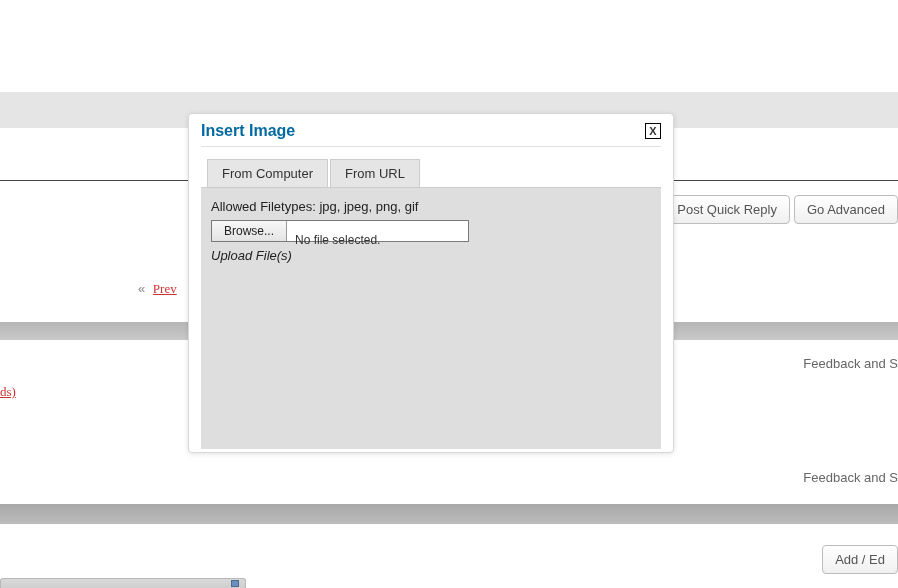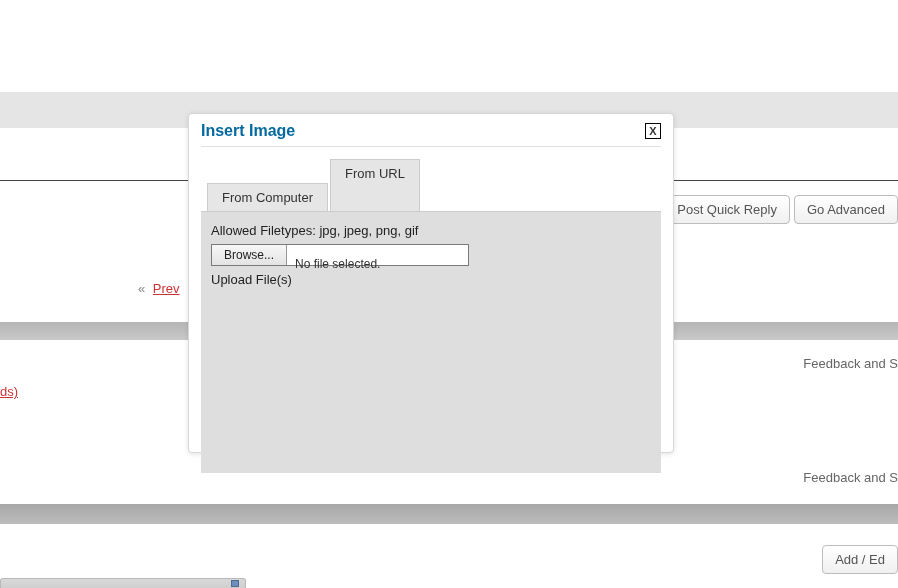--- a/index.html
+++ b/index.html
@@ -42,20 +42,21 @@
       top: 195px;
       right: 0;
       display: flex;
       gap: 4px;
     }
     .link-red {
       color: #cc3333;
       text-decoration: underline;
       cursor: pointer;
       font-size: 13px;
+      font-family: Liberation Serif, serif;
     }
     .prev-nav {
       position: absolute;
       top: 281px;
       left: 138px;
       color: #777;
       font-size: 13px;
     }
     .prev-nav .chev { color: #888; margin-right: 4px; text-decoration: none;}
     .left-link-partial {
@@ -133,21 +134,20 @@
       font-size: 13px;
       border: 1px solid #ccc;
       border-bottom: none;
       cursor: pointer;
       background: #e5e5e5;
       color: #333;
     }
     .tab.active {
       background: #e6e6e6;
       border-color: #ccc;
-      margin-top: 24px;
     }
     .tab + .tab { margin-left: 2px; }
     .dialog-body {
       background: #dedede;
       margin: 0 12px 12px 12px;
       height: 262px;
       padding: 10px 10px;
       border-top: 1px solid #ccc;
     }
     .body-text {
@@ -180,20 +180,21 @@
       padding-left: 8px;
       font-size: 12px;
       color: #333;
       margin-top: 18px;
     }
     .upload-link {
       margin-top: 6px;
       font-size: 13px;
       color: #222;
       cursor: pointer;
+      font-style: italic;
     }
 
     .taskbar-stub {
       position: absolute;
       left: 0;
       bottom: 0;
       width: 246px;
       height: 10px;
       background: linear-gradient(#d9d9d9,#cfcfcf);
       border: 1px solid #b8b8b8;

